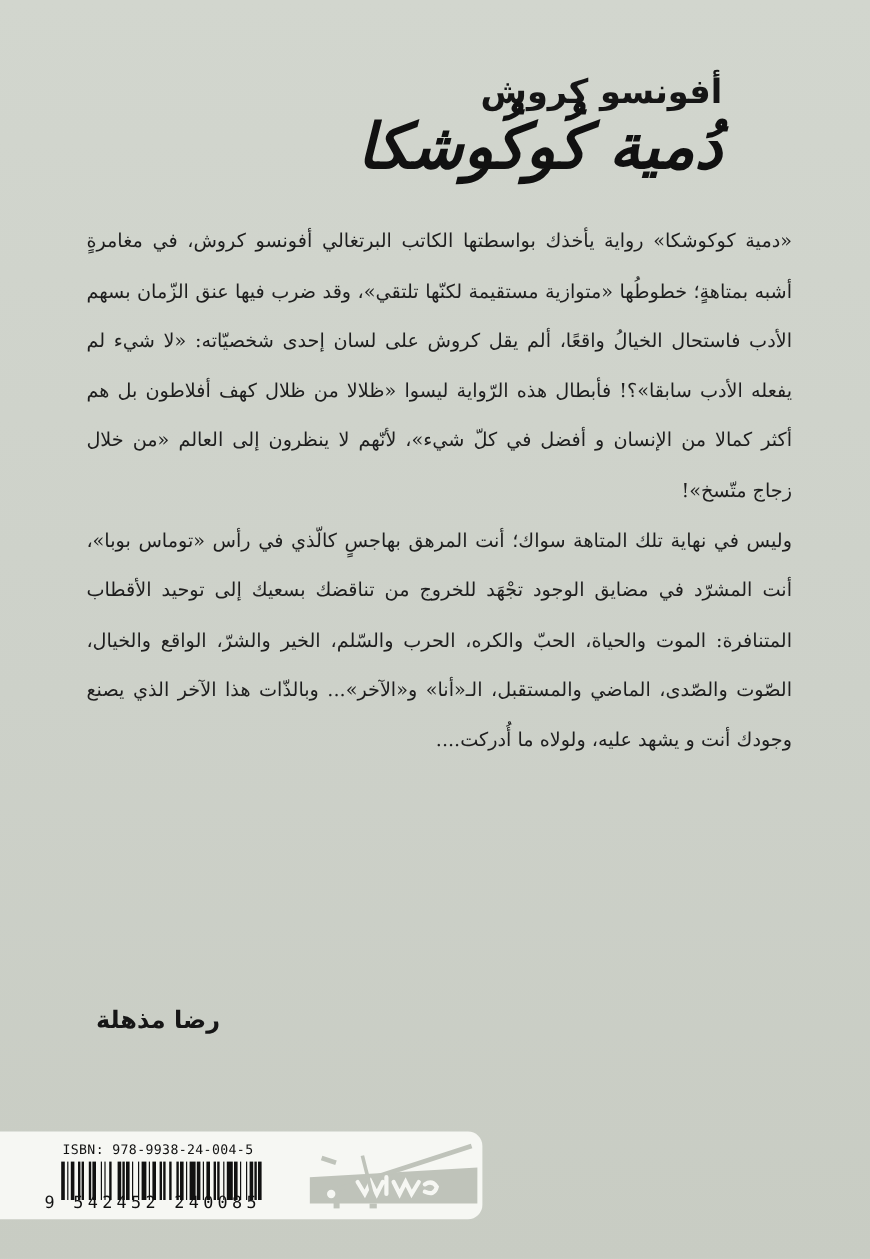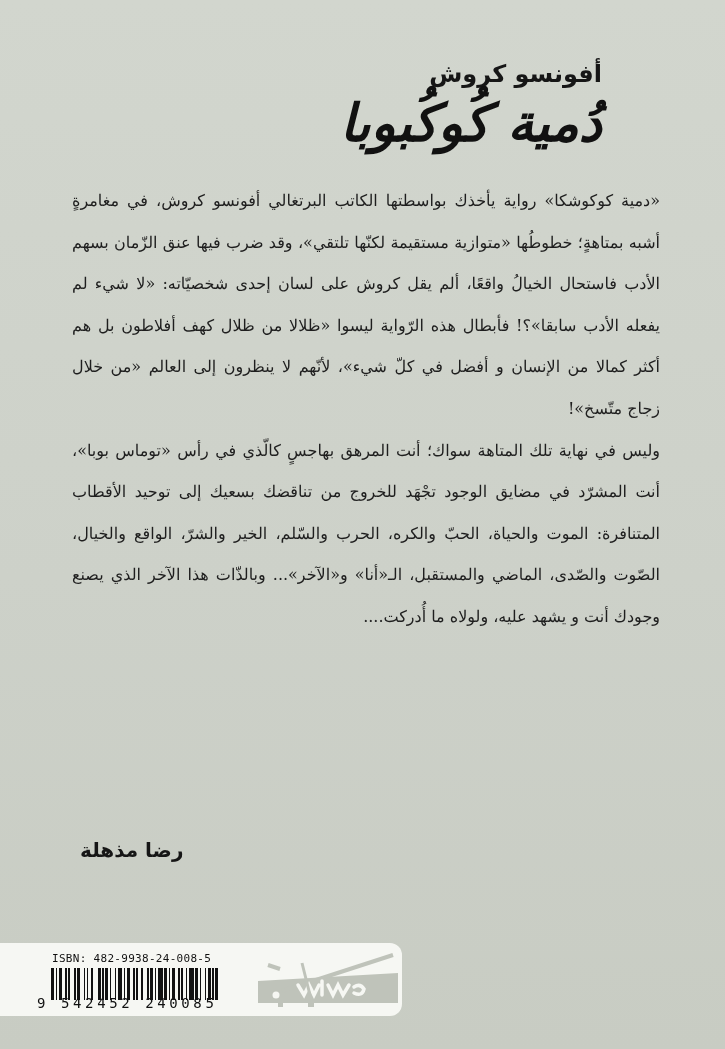--- a/index.html
+++ b/index.html
@@ -17,21 +17,21 @@
     }
     .cover {
       position: absolute;
       inset: 0;
     }
     .author-name {
       position: absolute;
       top: 60px;
       right: 123px;
       font-family: "DejaVu Sans", sans-serif;
-      font-size: 24px;
+      font-size: 28px;
       font-weight: bold;
       direction: rtl;
       color: #161616;
       letter-spacing: 0.5px;
     }
     .book-title {
       position: absolute;
       top: 92px;
       right: 123px;
       font-family: "DejaVu Sans", sans-serif;
@@ -118,31 +118,31 @@
       height: 58px;
     }
   </style>
 </head>
 <body>
 
 <div class="cover">
 
   <div class="author-name">أفونسو كروش</div>
 
-  <div class="book-title">دُمية كُوكُبوبا</div>
+  <div class="book-title">دُمية كُوكُوشكا</div>
 
   <div class="blurb">
     <p>«دمية كوكوشكا» رواية يأخذك بواسطتها الكاتب البرتغالي أفونسو كروش، في مغامرةٍ أشبه بمتاهةٍ؛ خطوطُها «متوازية مستقيمة لكنّها تلتقي»، وقد ضرب فيها عنق الزّمان بسهم الأدب فاستحال الخيالُ واقعًا، ألم يقل كروش على لسان إحدى شخصيّاته: «لا شيء لم يفعله الأدب سابقا»؟! فأبطال هذه الرّواية ليسوا «ظلالا من ظلال كهف أفلاطون بل هم أكثر كمالا من الإنسان و أفضل في كلّ شيء»، لأنّهم لا ينظرون إلى العالم «من خلال زجاج متّسخ»!</p>
     <p>وليس في نهاية تلك المتاهة سواك؛ أنت المرهق بهاجسٍ كالّذي في رأس «توماس بوبا»، أنت المشرّد في مضايق الوجود تجْهَد للخروج من تناقضك بسعيك إلى توحيد الأقطاب المتنافرة: الموت والحياة، الحبّ والكره، الحرب والسّلم، الخير والشرّ، الواقع والخيال، الصّوت والصّدى، الماضي والمستقبل، الـ«أنا» و«الآخر»... وبالذّات هذا الآخر الذي يصنع وجودك أنت و يشهد عليه، ولولاه ما أُدركت....</p>
   </div>
 
   <div class="signature">رضا مذهلة</div>
 
   <div class="barcode-strip">
-    <div class="isbn-label">ISBN: 482-9938-24-008-5</div>
+    <div class="isbn-label">ISBN: 978-9938-24-004-5</div>
     <div class="barcode" id="barcode-bars">
         <span style="width: 3.11111px; background: rgb(17, 17, 17);"></span>
         <span style="width: 1.55556px; background: transparent;"></span>
         <span style="width: 1.55556px; background: rgb(17, 17, 17);"></span>
         <span style="width: 1.55556px; background: transparent;"></span>
         <span style="width: 3.11111px; background: rgb(17, 17, 17);"></span>
         <span style="width: 3.11111px; background: transparent;"></span>
         <span style="width: 1.55556px; background: rgb(17, 17, 17);"></span>
         <span style="width: 1.55556px; background: transparent;"></span>
         <span style="width: 1.55556px; background: rgb(17, 17, 17);"></span>

